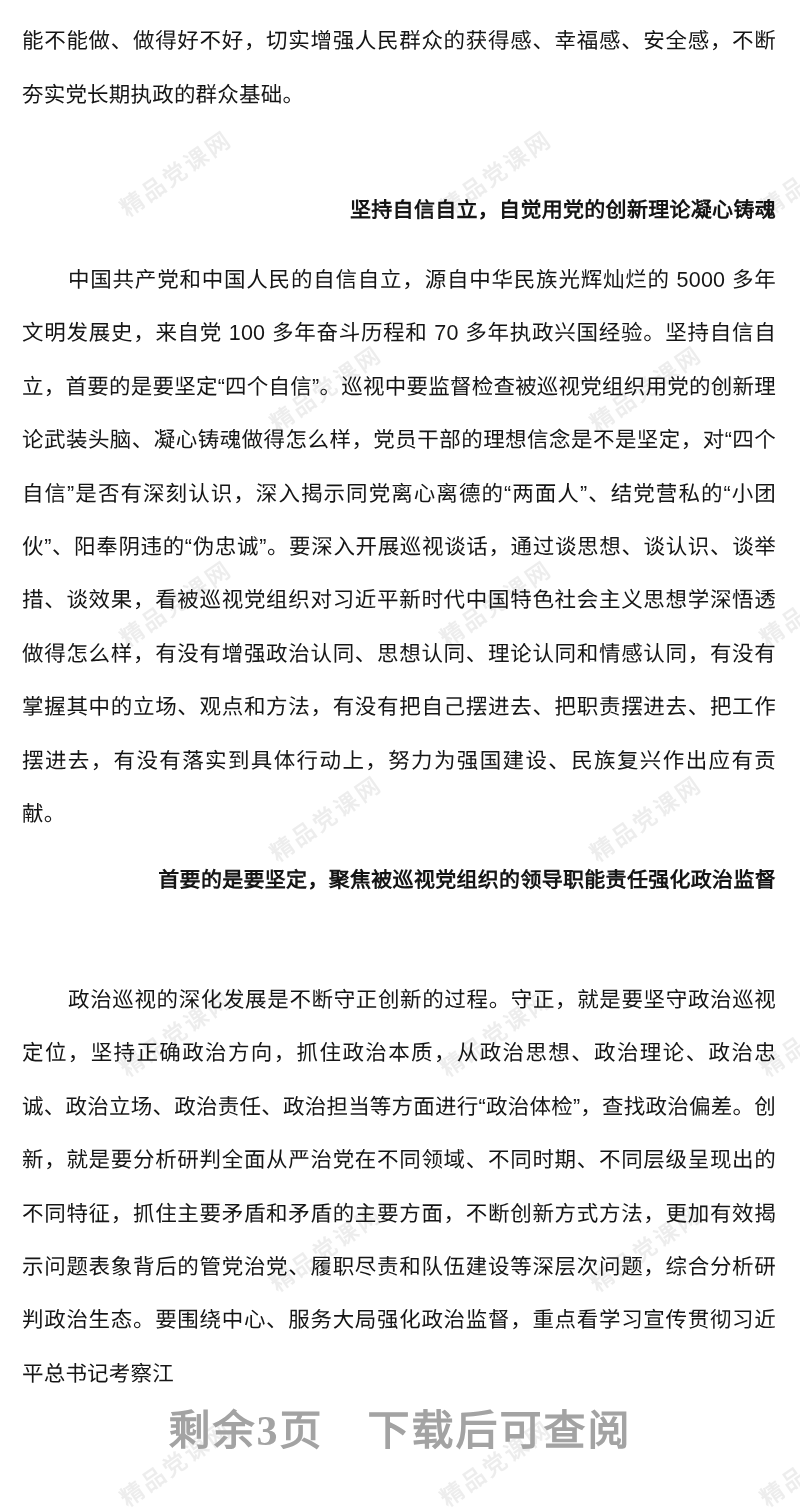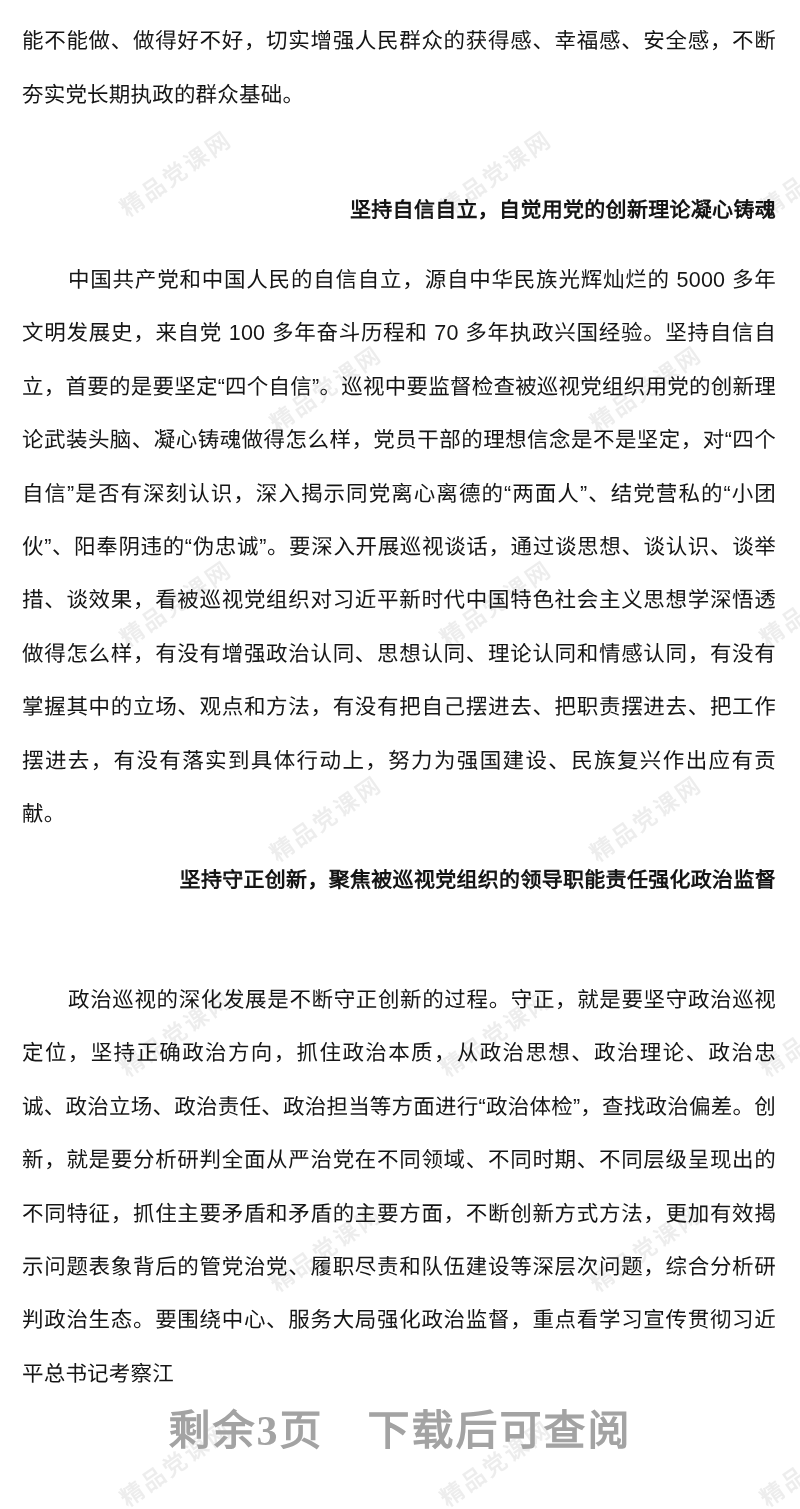--- a/index.html
+++ b/index.html
@@ -154,21 +154,21 @@
 
     <div class="block" id="heading-1">
       <h2 class="heading">坚持自信自立，自觉用党的创新理论凝心铸魂</h2>
     </div>
 
     <div class="block" id="para-1">
       <p class="para">中国共产党和中国人民的自信自立，源自中华民族光辉灿烂的 5000 多年文明发展史，来自党 100 多年奋斗历程和 70 多年执政兴国经验。坚持自信自立，首要的是要坚定“四个自信”。巡视中要监督检查被巡视党组织用党的创新理论武装头脑、凝心铸魂做得怎么样，党员干部的理想信念是不是坚定，对“四个自信”是否有深刻认识，深入揭示同党离心离德的“两面人”、结党营私的“小团伙”、阳奉阴违的“伪忠诚”。要深入开展巡视谈话，通过谈思想、谈认识、谈举措、谈效果，看被巡视党组织对习近平新时代中国特色社会主义思想学深悟透做得怎么样，有没有增强政治认同、思想认同、理论认同和情感认同，有没有掌握其中的立场、观点和方法，有没有把自己摆进去、把职责摆进去、把工作摆进去，有没有落实到具体行动上，努力为强国建设、民族复兴作出应有贡献。</p>
     </div>
 
     <div class="block" id="heading-2">
-      <h2 class="heading">坚持守正创新，聚焦被巡视党组织的领导职能责任强化政治监督</h2>
+      <h2 class="heading">首要的是要坚定，聚焦被巡视党组织的领导职能责任强化政治监督</h2>
     </div>
 
     <div class="block" id="para-2">
       <p class="para">政治巡视的深化发展是不断守正创新的过程。守正，就是要坚守政治巡视定位，坚持正确政治方向，抓住政治本质，从政治思想、政治理论、政治忠诚、政治立场、政治责任、政治担当等方面进行“政治体检”，查找政治偏差。创新，就是要分析研判全面从严治党在不同领域、不同时期、不同层级呈现出的不同特征，抓住主要矛盾和矛盾的主要方面，不断创新方式方法，更加有效揭示问题表象背后的管党治党、履职尽责和队伍建设等深层次问题，综合分析研判政治生态。要围绕中心、服务大局强化政治监督，重点看学习宣传贯彻习近平总书记考察江</p>
     </div>
 
   </div>
 
   <div id="top-clip-mask"></div>
 </div>

